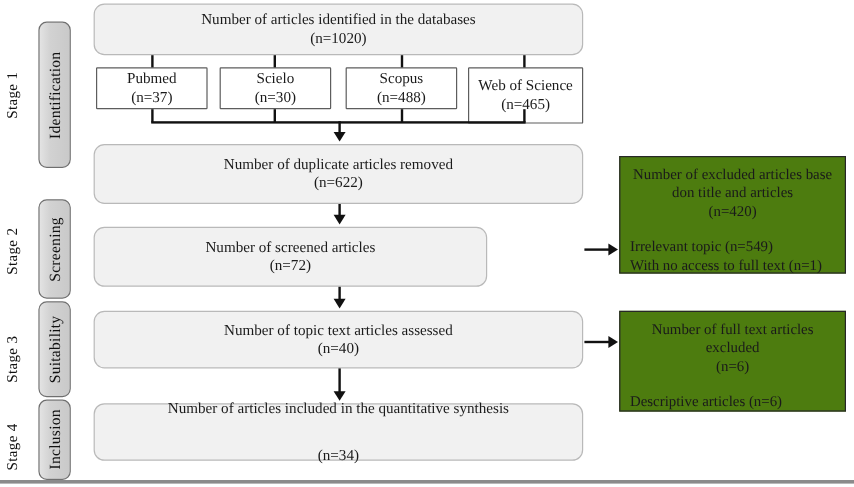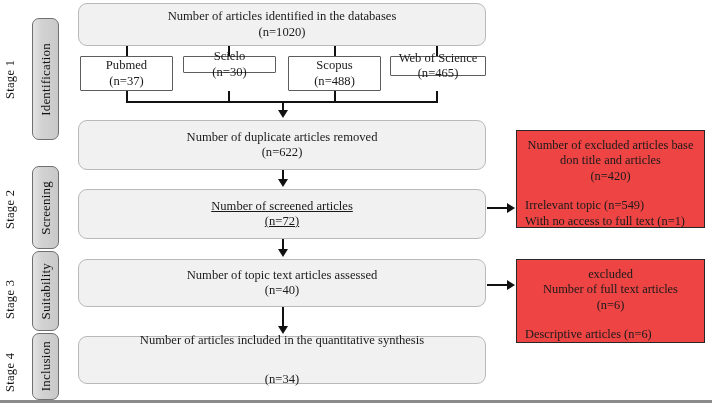--- a/index.html
+++ b/index.html
@@ -67,21 +67,21 @@
     border-radius: 9px;
     font-size: 12.6px;
   }
   .box-db {
     background: #ffffff;
     border: 1.6px solid #5d5d5d;
     border-radius: 1px;
     font-size: 12.6px;
   }
   .box-side {
-    background: #ef4444;
+    background: #4d7c0f;
     border: 1.3px solid #272727;
     border-radius: 0;
     font-size: 12.4px;
     align-items: stretch;
     justify-content: flex-start;
     text-align: center;
     padding: 7px 8px 6px 8px;
   }
   .box-side .side-head {
     text-align: center;
@@ -159,50 +159,50 @@
 
   <div class="vline" style="left:126px; top:46px; height:11px;"></div>
   <div class="vline" style="left:228px; top:46px; height:11px;"></div>
   <div class="vline" style="left:334px; top:46px; height:11px;"></div>
   <div class="vline" style="left:436px; top:46px; height:11px;"></div>
 
   <div class="box box-db" style="left:80px; top:56px; width:93px; height:35px;">
     <span class="ln">Pubmed</span>
     <span class="ln">(n=37)</span>
   </div>
-  <div class="box box-db" style="left:183px; top:56px; width:93px; height:17px;text-align:right;">
+  <div class="box box-db" style="left:183px; top:56px; width:93px; height:35px;text-align:right;">
     <span class="ln">Scielo</span>
     <span class="ln">(n=30)</span>
   </div>
   <div class="box box-db" style="left:288px; top:56px; width:93px; height:35px;">
     <span class="ln">Scopus</span>
     <span class="ln">(n=488)</span>
   </div>
-  <div class="box box-db" style="left:390px; top:56px; width:96px; height:20px;">
+  <div class="box box-db" style="left:390px; top:56px; width:96px; height:47px;">
     <span class="ln">Web of Science</span>
     <span class="ln">(n=465)</span>
   </div>
 
   <div class="vline" style="left:126px; top:91px; height:11px;"></div>
   <div class="vline" style="left:228px; top:91px; height:11px;"></div>
   <div class="vline" style="left:334px; top:91px; height:11px;"></div>
   <div class="vline" style="left:436px; top:91px; height:11px;"></div>
   <div class="hline" style="left:126px; top:101px; width:312px;"></div>
   <div class="vline" style="left:282px; top:101px; height:10px;"></div>
   <div class="arrow-down" style="left:278px; top:110px;"></div>
 
   <div class="box box-main" style="left:78px; top:120px; width:408px; height:50px;text-align:center;">
     <span class="ln">Number of duplicate articles removed</span>
     <span class="ln">(n=622)</span>
   </div>
 
   <div class="vline" style="left:282px; top:170px; height:10px;"></div>
   <div class="arrow-down" style="left:278px; top:179px;"></div>
 
-  <div class="box box-main" style="left:78px; top:189px; width:408px; height:50px;text-decoration:underline;">
+  <div class="box box-main" style="left:78px; top:189px; width:328px; height:50px;">
     <span class="ln">Number of screened articles</span>
     <span class="ln">(n=72)</span>
   </div>
 
   <div class="hline" style="left:487px; top:207px; width:22px;"></div>
   <div class="arrow-right" style="left:507px; top:203px;"></div>
 
   <div class="vline" style="left:282px; top:239px; height:11px;"></div>
   <div class="arrow-down" style="left:278px; top:249px;"></div>
 
@@ -229,22 +229,22 @@
       <span class="ln">(n=420)</span>
     </div>
     <div class="side-body">
       <span class="ln">Irrelevant topic (n=549)</span>
       <span class="ln">With no access to full text (n=1)</span>
     </div>
   </div>
 
   <div class="box box-side" style="left:516px; top:259px; width:189px; height:84px;">
     <div class="side-head">
+      <span class="ln">Number of full text articles</span>
       <span class="ln">excluded</span>
-      <span class="ln">Number of full text articles</span>
       <span class="ln">(n=6)</span>
     </div>
     <div class="side-body">
       <span class="ln">Descriptive articles (n=6)</span>
     </div>
   </div>
 
   <div class="footer-rule" style="top:400px;"></div>
 
 </div>

